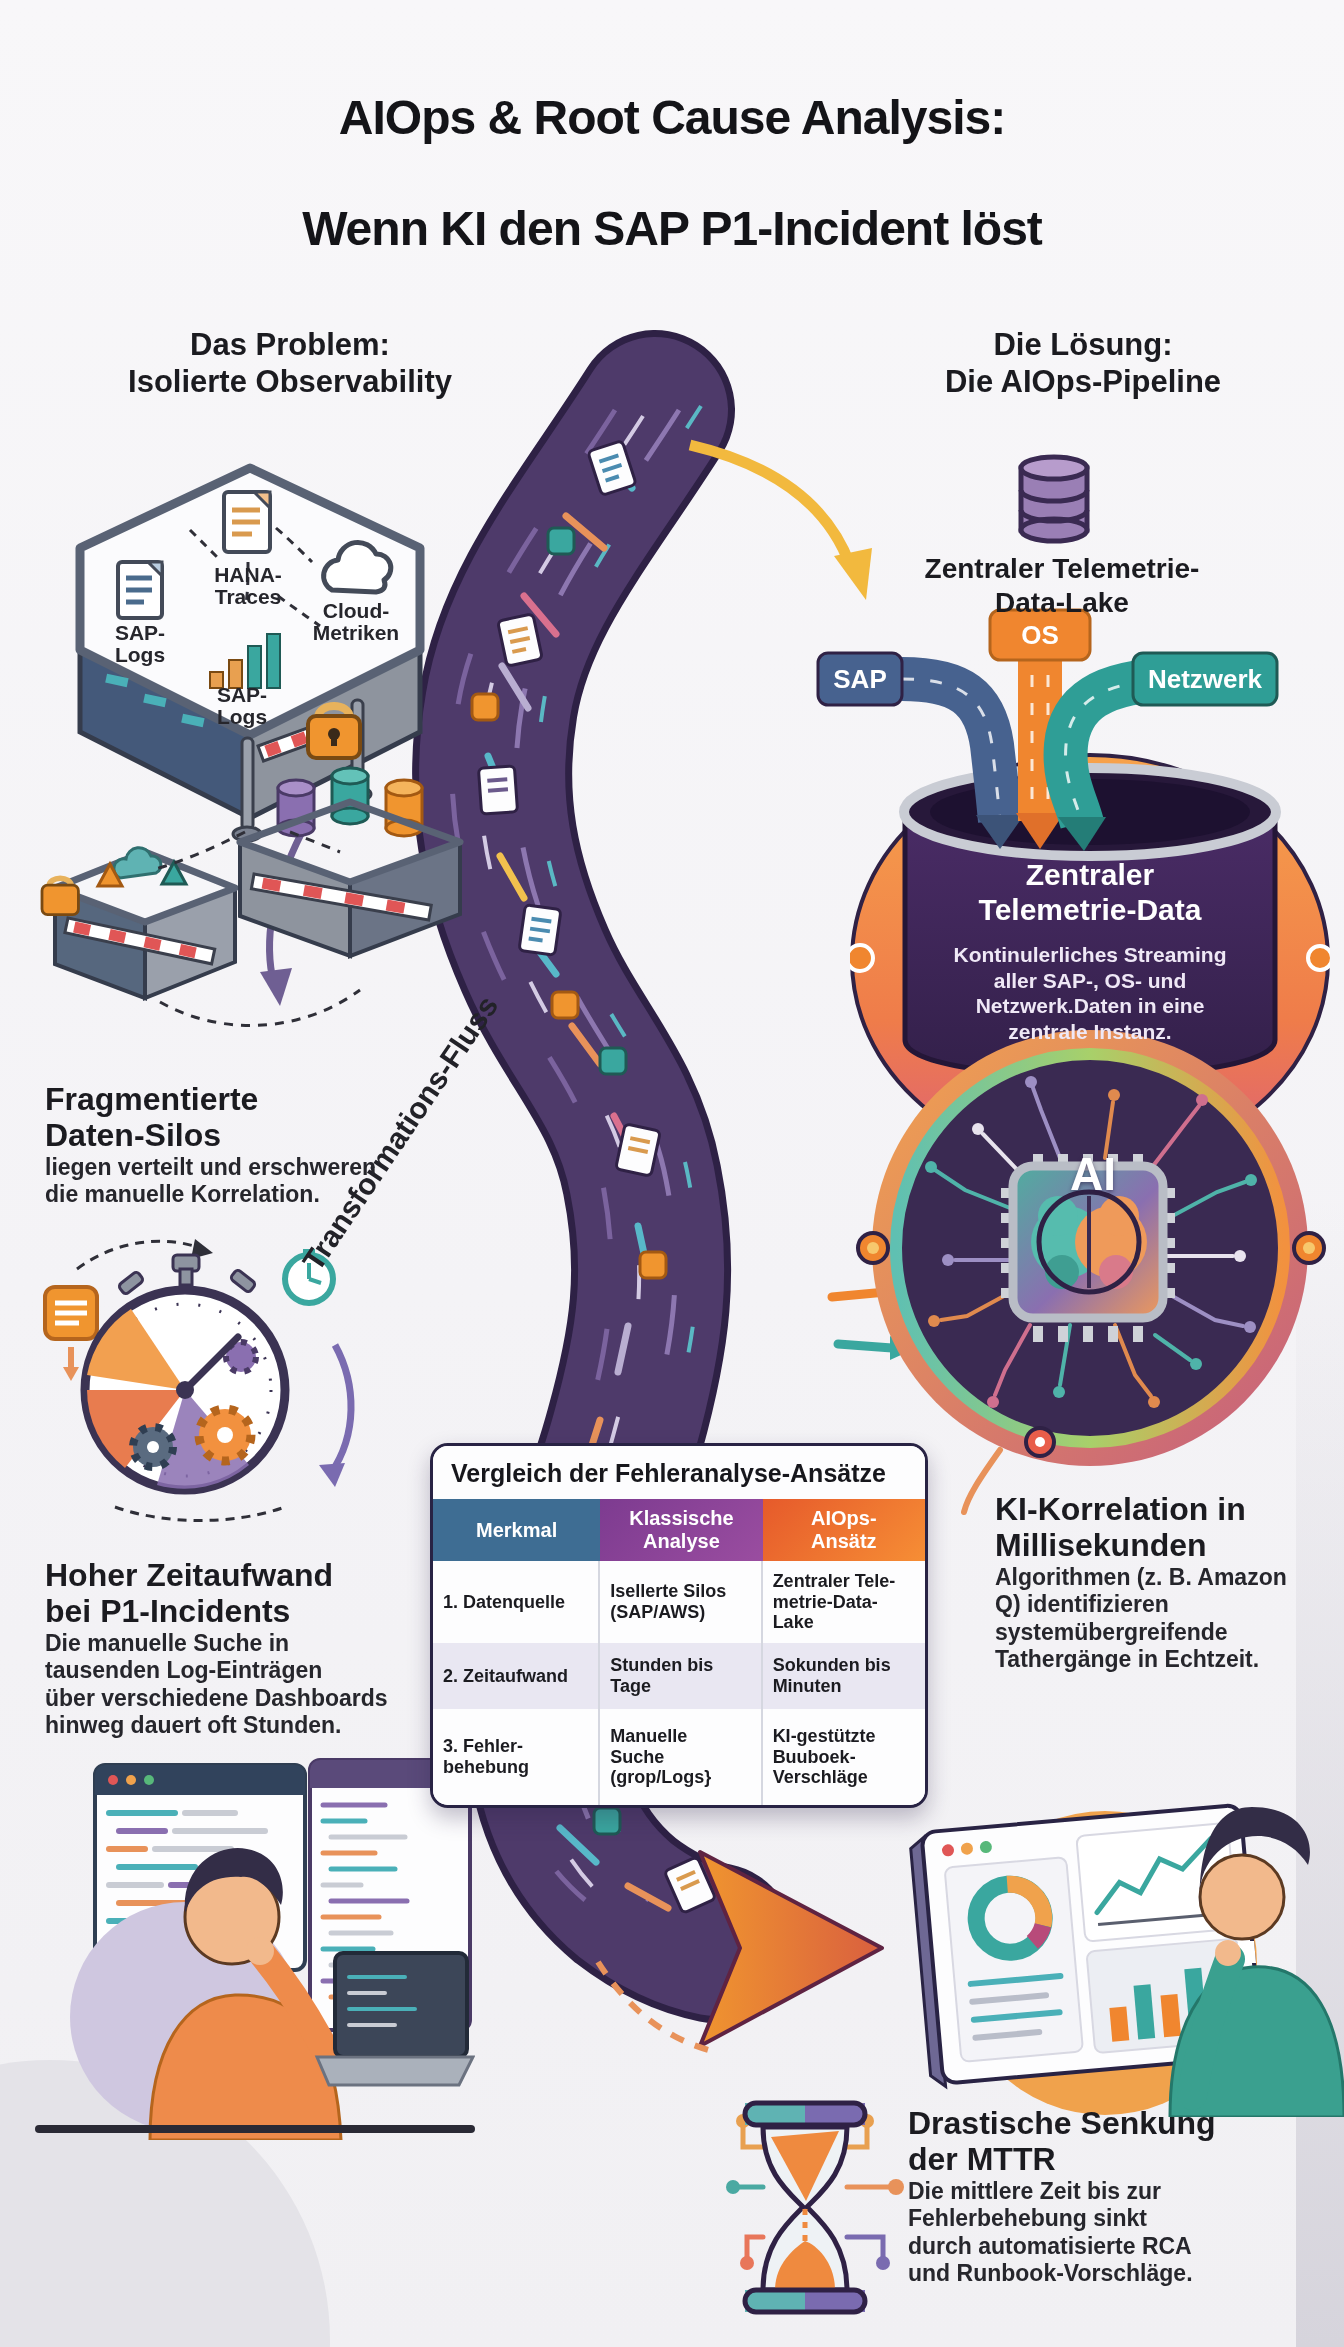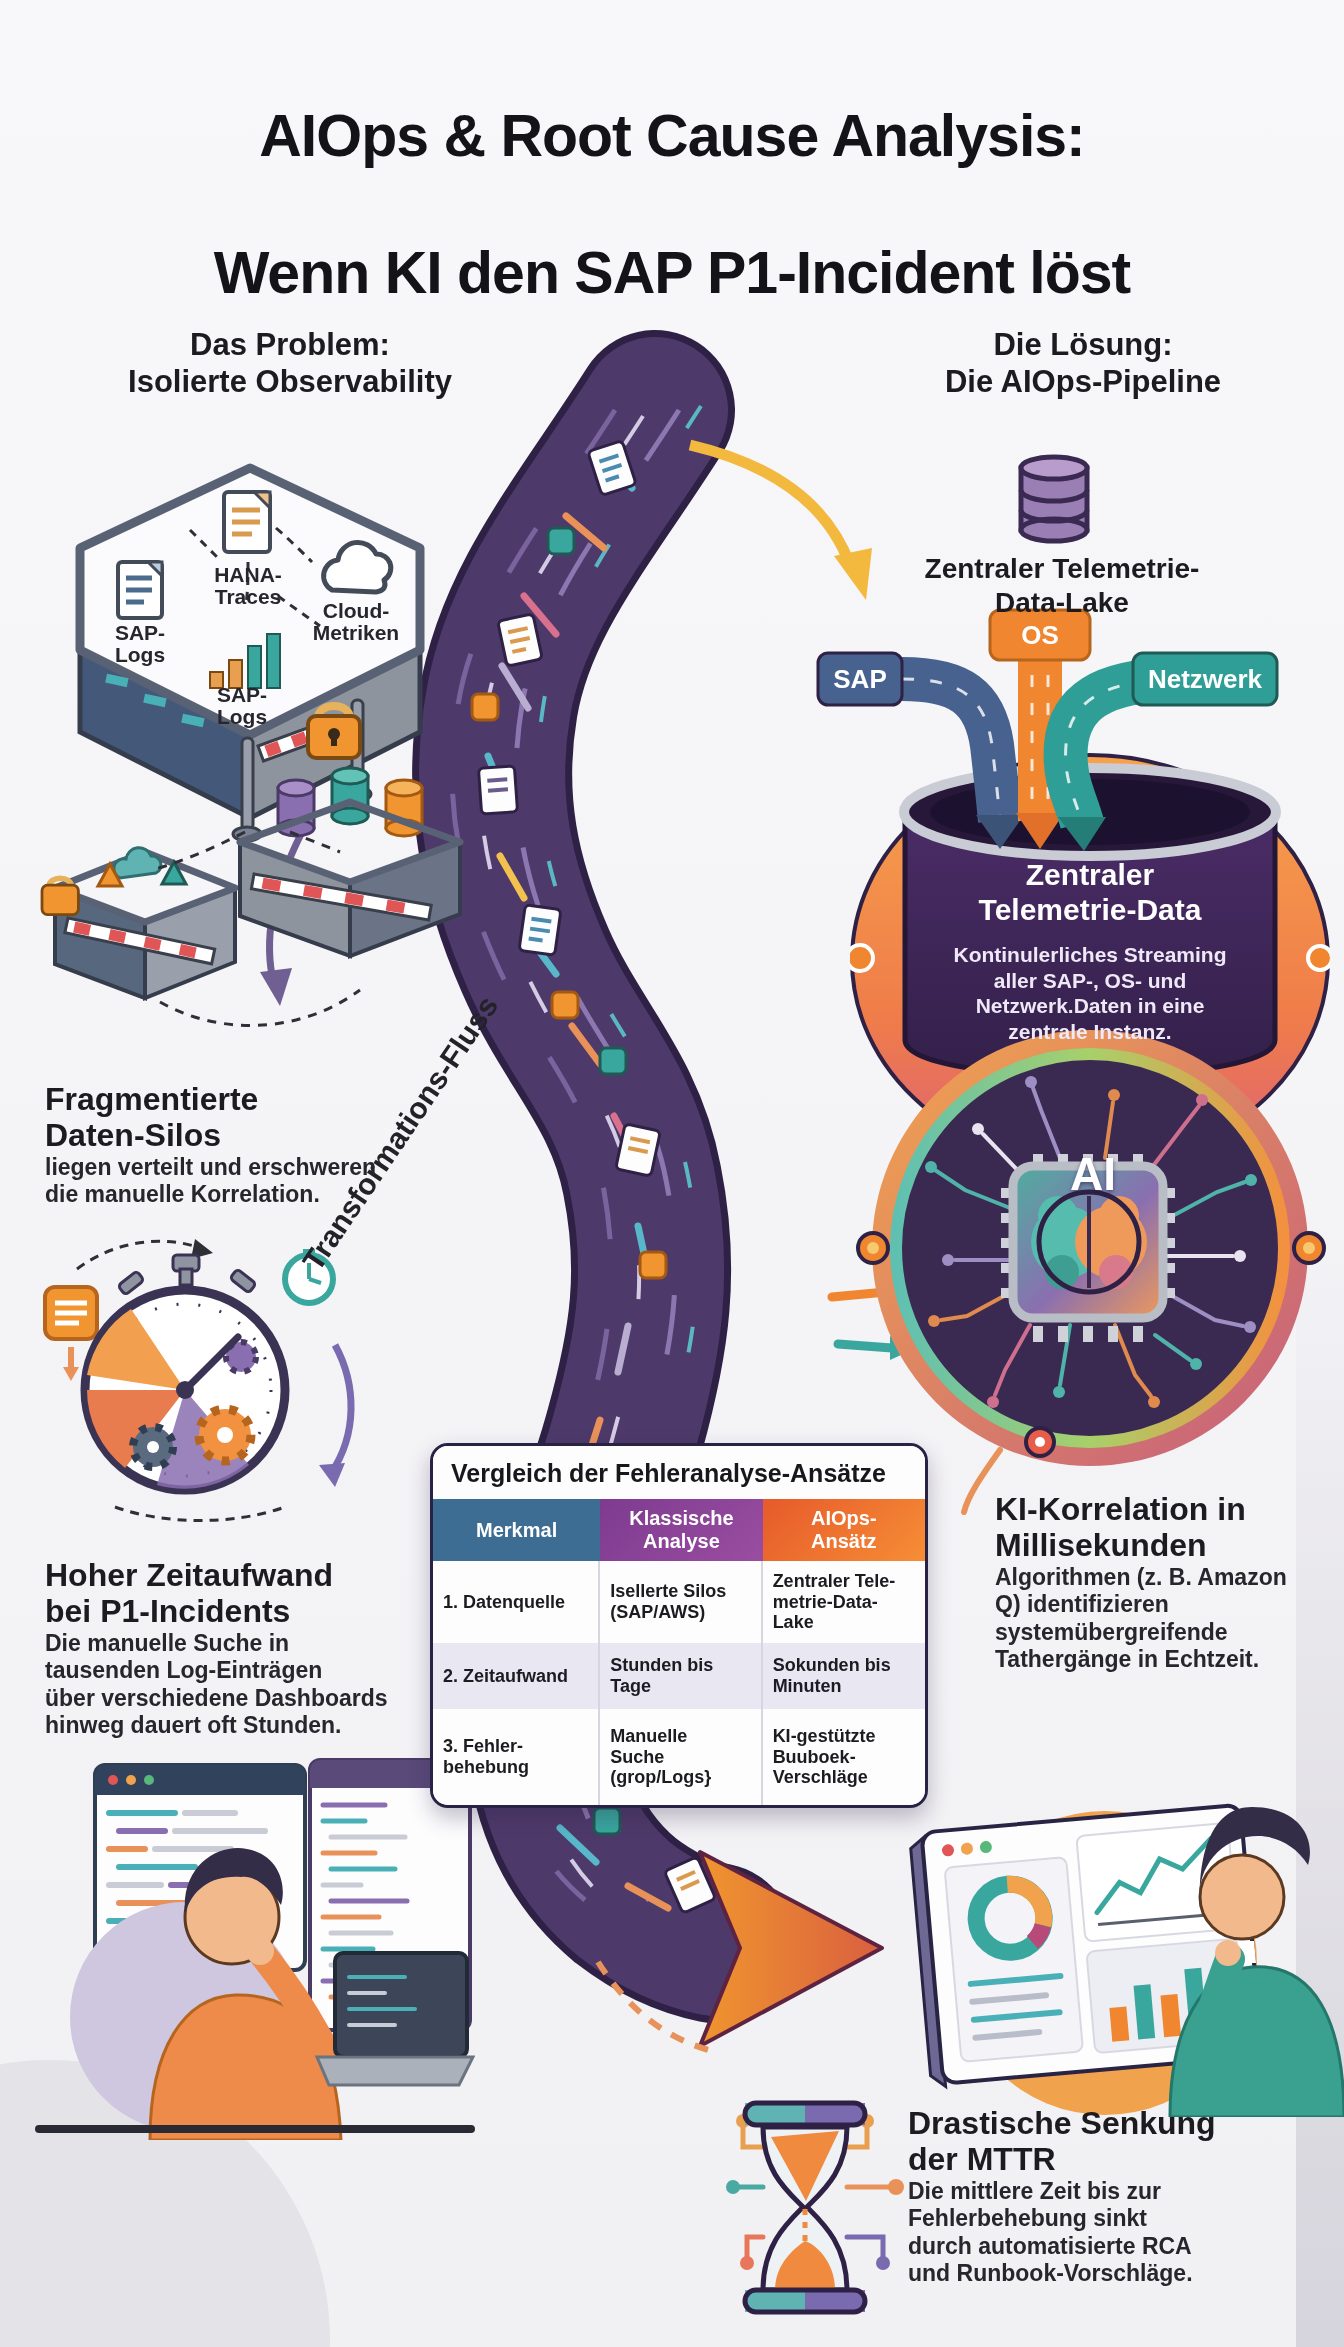--- a/index.html
+++ b/index.html
@@ -1,21 +1,21 @@
 <!DOCTYPE html>
 <html><head>
 <meta charset="utf-8">
 <style>
   html,body{margin:0;padding:0;}
   body{font-family:"Liberation Sans",sans-serif;background:#e9e8ec;}
   #canvas{position:relative;width:1344px;height:2347px;margin:0 auto;overflow:hidden;
     background:linear-gradient(180deg,#f8f7f9 0%,#f4f3f6 55%,#f1f0f3 100%);}
   .abs{position:absolute;}
   .pre{white-space:pre-line;}
-  .title{width:1344px;text-align:center;font-size:59px;font-weight:800;color:#141418;
+  .title{width:1344px;text-align:center;font-size:48px;font-weight:800;color:#141418;
     line-height:1.16;letter-spacing:-1px;}
   .colhead{text-align:center;font-size:31px;font-weight:800;color:#1b1b20;line-height:1.2;}
   .h2{font-size:32px;font-weight:800;color:#1b1b20;line-height:1.12;}
   .body{font-size:23px;font-weight:700;color:#26262c;line-height:1.2;}
   .sillab{font-size:21px;font-weight:800;color:#26262c;text-align:center;line-height:1.05;}
   .pipelab{font-size:26px;font-weight:800;color:#ffffff;text-align:center;line-height:50px;}
   .funhead{font-size:30px;font-weight:800;color:#ffffff;text-align:center;line-height:1.15;}
   .funbody{font-size:21px;font-weight:700;color:#efe8f6;text-align:center;line-height:1.22;}
   .dlake{font-size:28px;font-weight:800;color:#1b1b20;text-align:center;line-height:1.2;}
   .ailab{font-size:46px;font-weight:800;color:#ffffff;text-align:center;

